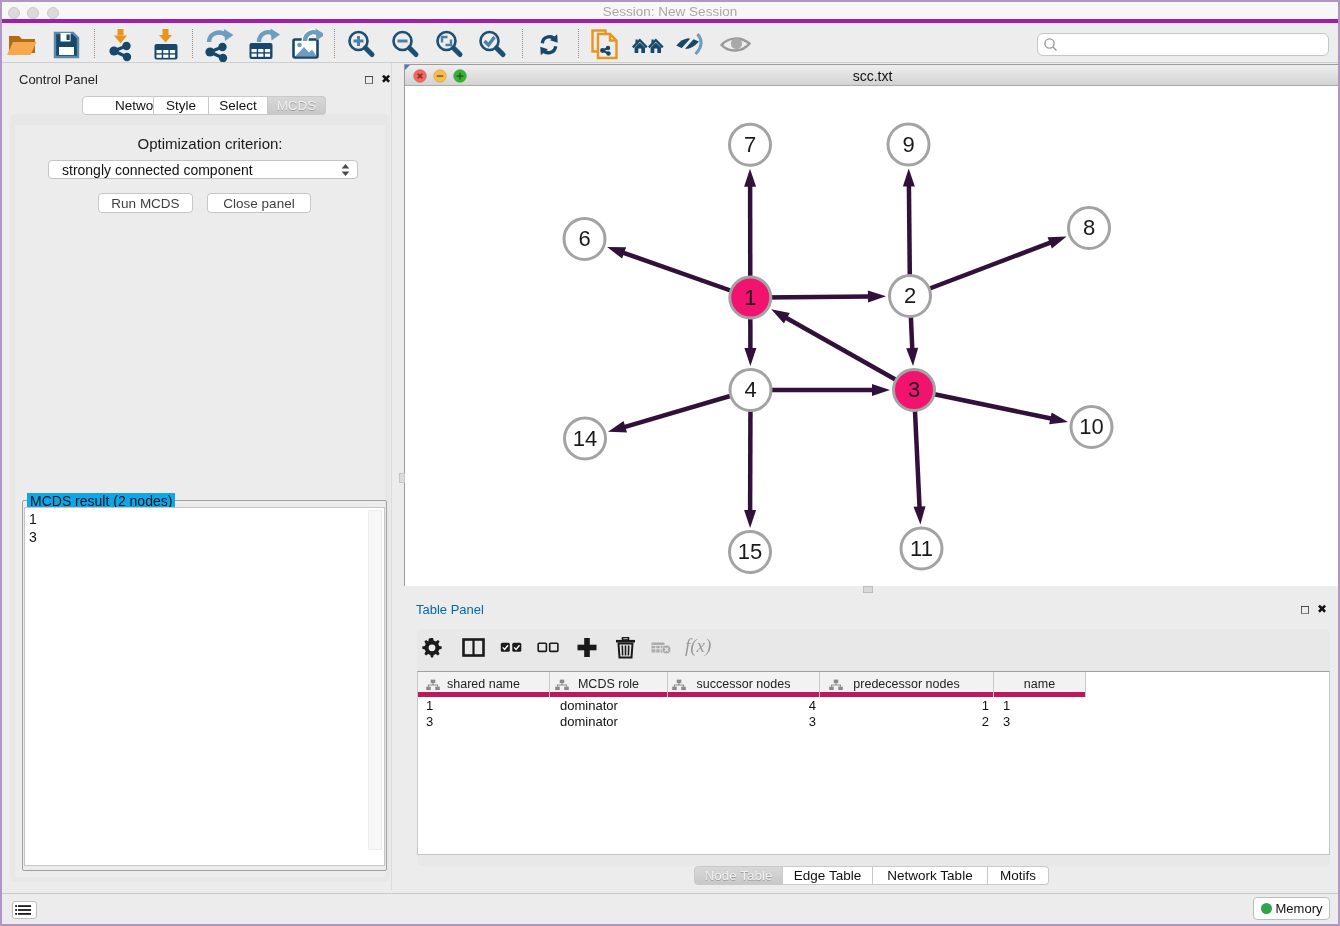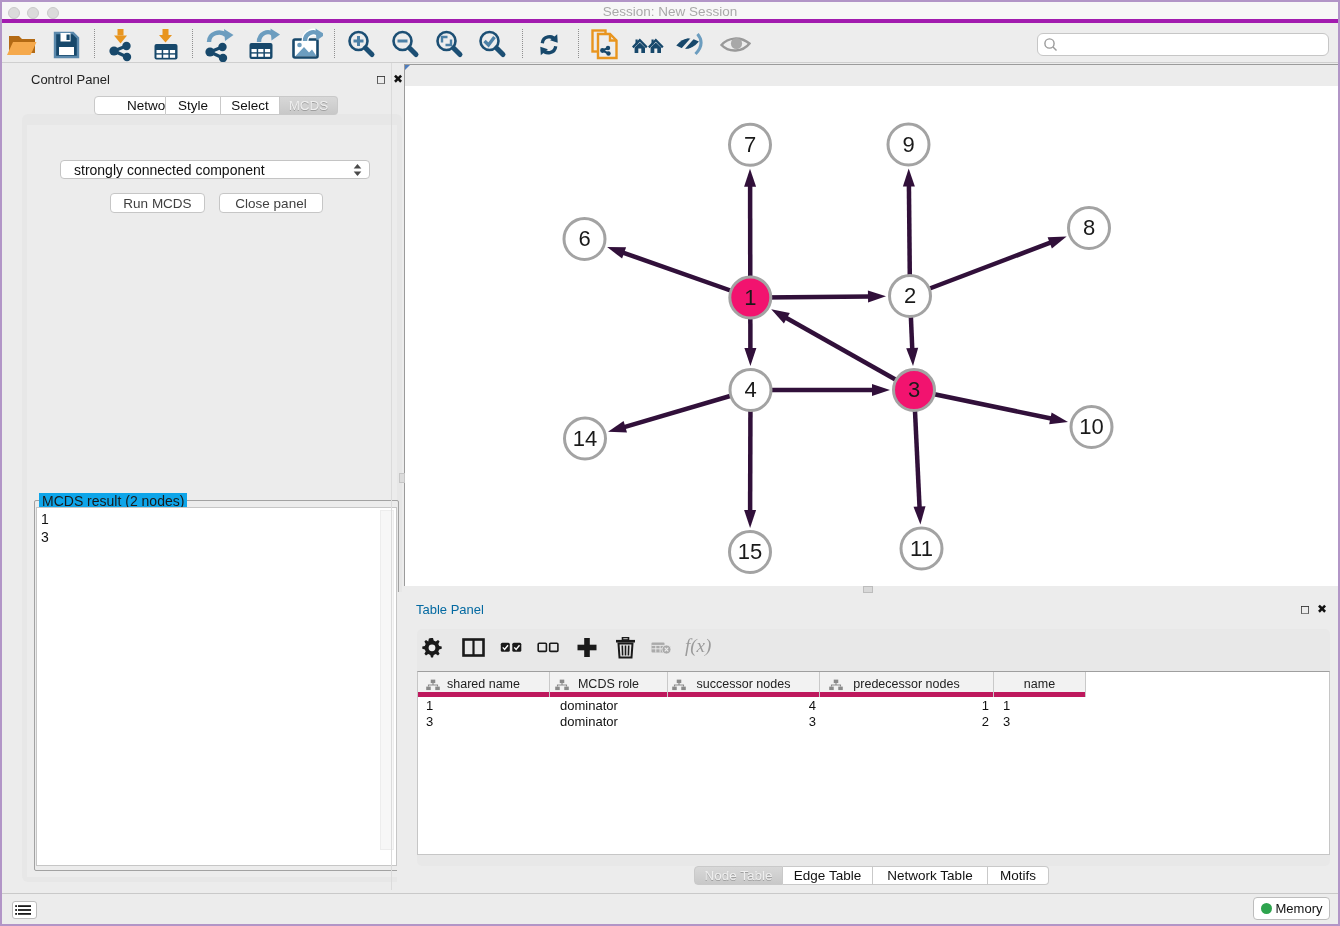--- a/index.html
+++ b/index.html
@@ -6,21 +6,21 @@
 html,body { width:1340px; height:926px; overflow:hidden; }
 body { font-family:"Liberation Sans", sans-serif; background:#ECECEC; position:relative; }
 #titlebar { position:absolute; left:0; top:0; width:1340px; height:23px; background:#F7F7F7; border-bottom:4px solid #a21caf; }
 .tl { position:absolute; top:7px; width:12px; height:12px; border-radius:50%; background:#DBDBDB; border:1px solid #C9C9C9; }
 #title { position:absolute; top:4px; left:0; width:100%; text-align:center; font-size:13.5px; color:#A9A9A9; }
 #toolbar { position:absolute; left:0; top:24px; width:1340px; height:39px; background:#EDEDED; border-bottom:1px solid #CFCFCF; }
 .tbi { position:absolute; top:4px; }
 .tsep { position:absolute; top:5px; height:29px; width:0; border-left:1px dotted #8F8F8F; }
 #searchbox { position:absolute; left:1037px; top:9px; width:292px; height:23px; background:#FFFFFF; border:1px solid #C6C6C6; border-radius:6px; }
 
-#ctrl { position:absolute; left:16px; top:63px; width:392px; height:827px; background:#ECECEC; }
+#ctrl { position:absolute; left:4px; top:63px; width:392px; height:827px; background:#ECECEC; }
 #ctrlhead { position:absolute; left:0; top:0; width:392px; height:32px; }
 #ctrlhead .t { position:absolute; left:15px; top:9px; font-size:13px; color:#222; }
 .wicons { position:absolute; top:9px; font-size:12px; color:#111; }
 #tabsrow { position:absolute; left:78px; top:33px; height:19px; }
 .tab { position:relative; float:left; height:19px; line-height:18px; font-size:13.5px; background:#FFFFFF; border:1px solid #C9C9C9; border-left:none; color:#111; white-space:nowrap; text-align:center; }
 .tab.first { border-left:1px solid #C9C9C9; border-radius:4px 0 0 4px; }
 .tab.last { border-radius:0 4px 4px 0; }
 .tab.sel { background:linear-gradient(#D8D8D8,#C8C8C8); color:#EFEFEF; text-shadow:0 1px 0 #9F9F9F; }
 #tabpanel { position:absolute; left:6px; top:51px; width:380px; height:768px; background:#E7E7E7; border-radius:6px; }
 #tabinner { position:absolute; left:5px; top:11px; width:370px; height:752px; background:#ECECEC; }
@@ -212,32 +212,44 @@
   </div>
   <div id="tabpanel">
       <div id="tabinner"></div>
     </div>
   <div id="tabsrow">
     <div class="tab first" style="width:72px;padding-left:32px;">Network</div>
       <div class="tab" style="width:55px;">Style</div>
       <div class="tab" style="width:59px;">Select</div>
       <div class="tab last sel" style="width:58px;">MCDS</div>
   </div>
+  <div id="optlabel">Optimization criterion:</div>
   <div id="dropdown">strongly connected component<svg style="position:absolute;right:6px;top:2px" width="11" height="14" viewBox="0 0 11 14">
         <path d="M5.5 1 L9.3 5.4 H1.7 Z" fill="#4A4A4A"></path>
         <path d="M5.5 13 L9.3 8.6 H1.7 Z" fill="#4A4A4A"></path>
       </svg></div>
   <div class="btn" style="left:94px; width:95px;">Run MCDS</div>
   <div class="btn" style="left:203px; width:104px;">Close panel</div>
   <div id="groupbox">
     <div id="grouptitle">MCDS result (2 nodes)</div>
     <div id="resultbox">1<br>3<div id="resscroll"></div></div>
   </div>
 </div>
 <div id="netframe">
+  <div id="nettitle">
+    <svg style="position:absolute;left:8px;top:4px" width="58" height="14" viewBox="0 0 58 14">
+      <circle cx="7" cy="7" r="6.2" fill="#ED6B60" stroke="#D35B50" stroke-width="0.8"></circle>
+      <path d="M4.6 4.6 L9.4 9.4 M9.4 4.6 L4.6 9.4" stroke="#9B2720" stroke-width="1.5"></path>
+      <circle cx="27" cy="7" r="6.2" fill="#F5BD4F" stroke="#DFA73F" stroke-width="0.8"></circle>
+      <rect x="3.8" y="6.2" width="6.4" height="1.7" transform="translate(20 0)" fill="#985F1E"></rect>
+      <circle cx="47" cy="7" r="6.2" fill="#38B135" stroke="#2F9E2E" stroke-width="0.8"></circle>
+      <path d="M46.2 3.8 h1.6 v2.5 h2.5 v1.6 h-2.5 v2.5 h-1.6 v-2.5 h-2.5 v-1.6 h2.5 Z" fill="#1B661B"></path>
+    </svg>
+    <div class="t">scc.txt</div>
+  </div>
   <svg style="position:absolute;left:0;top:0" width="5" height="5" viewBox="0 0 5 5">
       <path d="M0 0 H5 L0 5 Z" fill="#4E7DBE"></path>
     </svg>
   <div id="netcanvas"><svg id="graphsvg" width="935" height="500" viewBox="0 0 935 500">
 <line x1="345.3" y1="211.5" x2="345.1" y2="98.8" stroke="#31103A" stroke-width="4.5"></line>
 <path d="M345.0 82.8 L351.1 100.8 L339.1 100.8 Z" fill="#31103A"></path>
 <line x1="345.3" y1="211.5" x2="217.2" y2="166.3" stroke="#31103A" stroke-width="4.5"></line>
 <path d="M202.1 161.0 L221.1 161.3 L217.1 172.6 Z" fill="#31103A"></path>
 <line x1="345.3" y1="211.5" x2="465.0" y2="210.4" stroke="#31103A" stroke-width="4.5"></line>
 <path d="M481.0 210.2 L463.1 216.4 L462.9 204.4 Z" fill="#31103A"></path>

